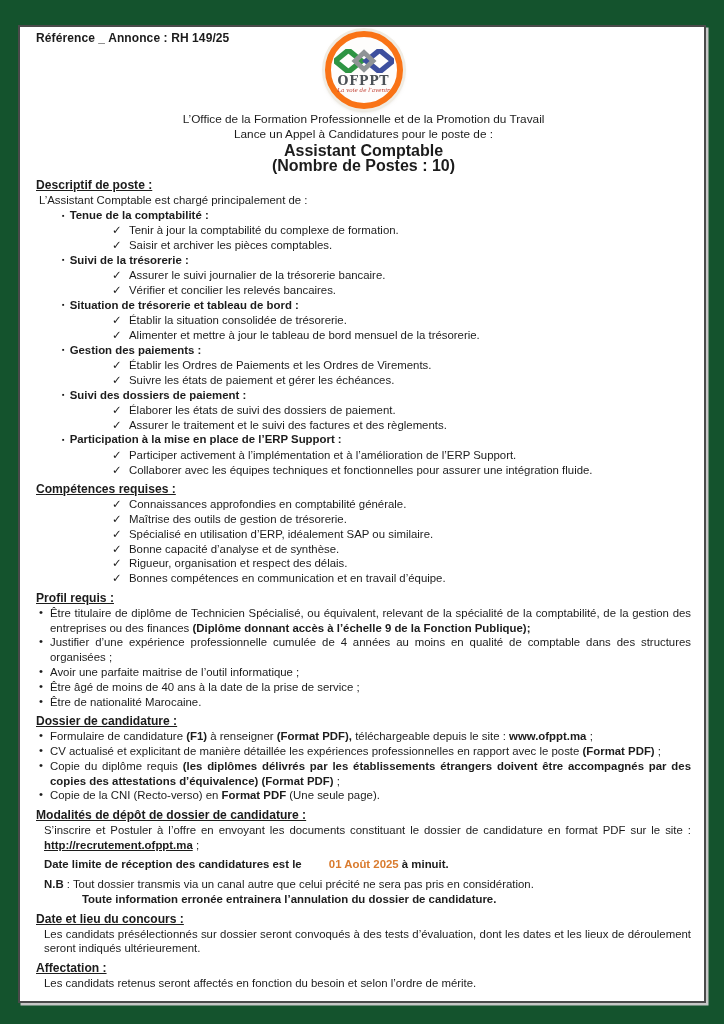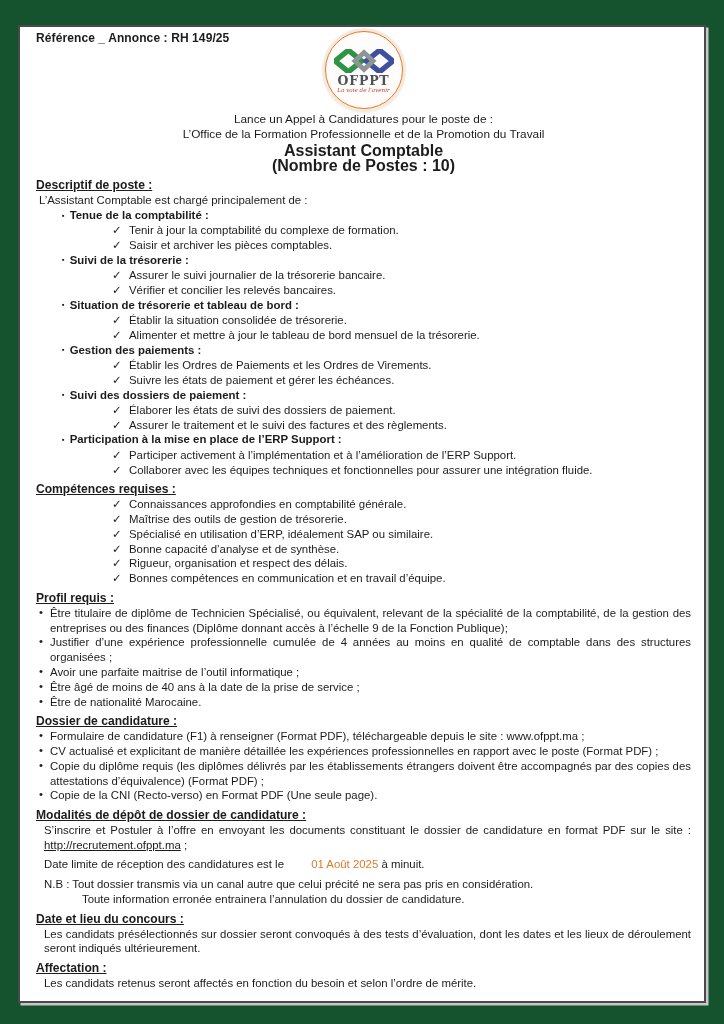--- a/index.html
+++ b/index.html
@@ -13,21 +13,21 @@
   .frame {
     position:absolute; left:18px; top:25px; width:688px; height:978px;
     border:2px solid #4a4a4a; box-shadow:2.5px 2.5px 0 0 #c7c7c7;
     padding:4px 13px 6px 16px; overflow:hidden; background:#fff;
   }
   .ref { font-weight:bold; font-size:12px; letter-spacing:.1px; }
 
   .logo-row { display:flex; justify-content:center; margin-top:-15px; }
   .logo-badge {
     width:78px; height:78px; border-radius:50%;
-    background:#fefdfc; border:1px solid #f97316;
+    background:#fefdfc; border:6px solid #f97316;
     box-shadow:0 0 0 3px #f0ece3, 0 2px 4px rgba(160,150,130,.55);
     display:flex; flex-direction:column; align-items:center; justify-content:center;
     padding-top:4px;
   }
   .logo-name { font-family:"DejaVu Serif","Liberation Serif",serif; font-weight:bold; font-size:12.5px; line-height:13px; color:#4c5257; letter-spacing:.8px; margin-top:1px; }
   .logo-tag { font-family:"DejaVu Serif","Liberation Serif",serif; font-style:italic; font-size:5.6px; line-height:7px; color:#c0392b; }
 
   .intro { text-align:center; margin-top:3px; line-height:15.4px; font-size:11.8px; }
   .intro .bold { font-weight:bold; font-size:16px; }
 
@@ -42,21 +42,21 @@
 
   .topic { margin-left:26px; font-weight:bold; }
   .topic .sq { font-size:7.5px; vertical-align:1.5px; margin-right:5px; }
 
   .chk { margin-left:76px; position:relative; padding-left:17px; }
   .chk .mk { position:absolute; left:0; top:0; }
 
   .bul { margin-left:3px; position:relative; padding-left:11px; text-align:justify; }
   .bul .mk { position:absolute; left:0; top:-1px; }
 
-  .b { font-weight:normal; }
+  .b { font-weight:bold; }
   .u { text-decoration:underline; }
 </style>
 </head>
 <body>
 
 <div class="page">
   <div class="frame">
 
     <div class="ref">Référence _ Annonce : RH 149/25</div>
 
@@ -66,22 +66,22 @@
           <polygon points="24,2 46,20 24,38 2,20" fill="none" stroke="#2e9443" stroke-width="9"></polygon>
           <polygon points="76,2 98,20 76,38 54,20" fill="none" stroke="#3d4f9e" stroke-width="9"></polygon>
           <polygon points="50,6 65,20 50,34 35,20" fill="none" stroke="#8f9496" stroke-width="8"></polygon>
         </svg>
         <div class="logo-name">OFPPT</div>
         <div class="logo-tag">La voie de l’avenir</div>
       </div>
     </div>
 
     <div class="intro">
+      <div>L’Office de la Formation Professionnelle et de la Promotion du Travail</div>
       <div>Lance un Appel à Candidatures pour le poste de :</div>
-      <div>L’Office de la Formation Professionnelle et de la Promotion du Travail</div>
       <div class="bold">Assistant Comptable</div>
       <div class="bold">(Nombre de Postes : 10)</div>
     </div>
 
     <div>
         <div class="sec-h"><span class="hu">Descriptif de poste :</span></div>
         <div class="para ind0"><span>L’Assistant Comptable est chargé principalement de :</span></div>
         <div class="topic"><span class="sq">▪</span><span>Tenue de la comptabilité :</span></div>
         <div class="chk"><span class="mk">✓</span><span>Tenir à jour la comptabilité du complexe de formation.</span></div>
         <div class="chk"><span class="mk">✓</span><span>Saisir et archiver les pièces comptables.</span></div>

